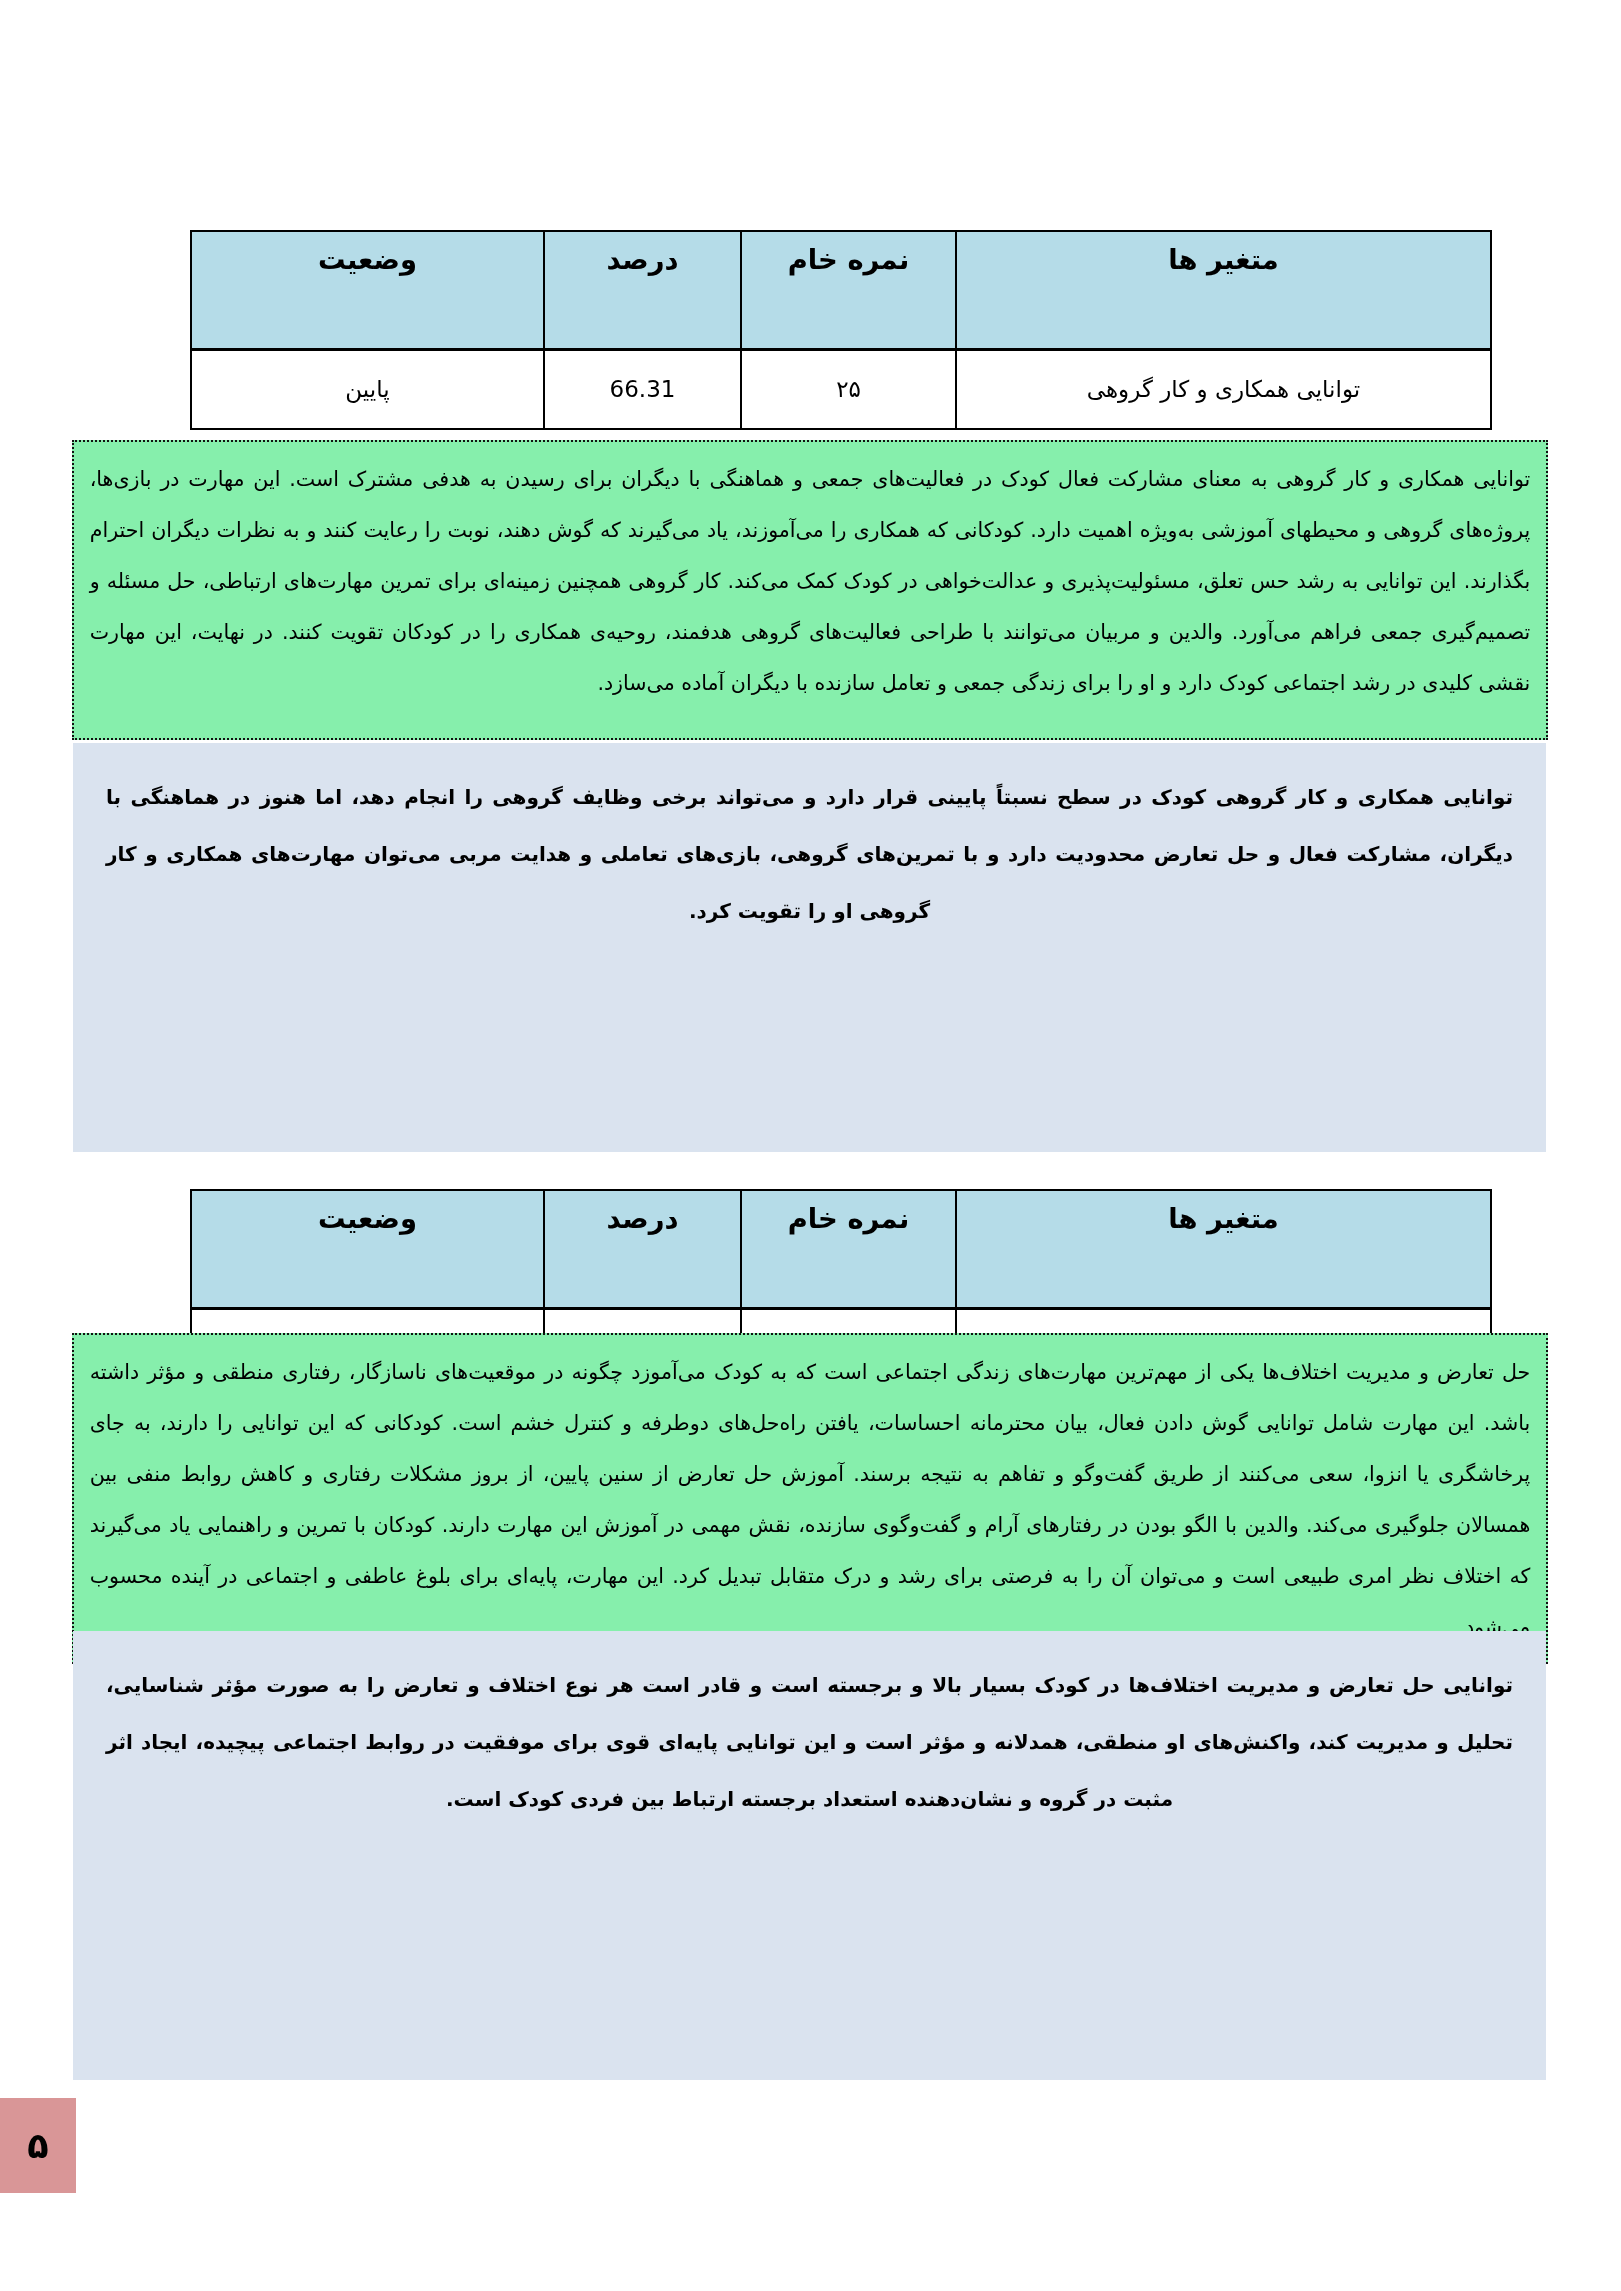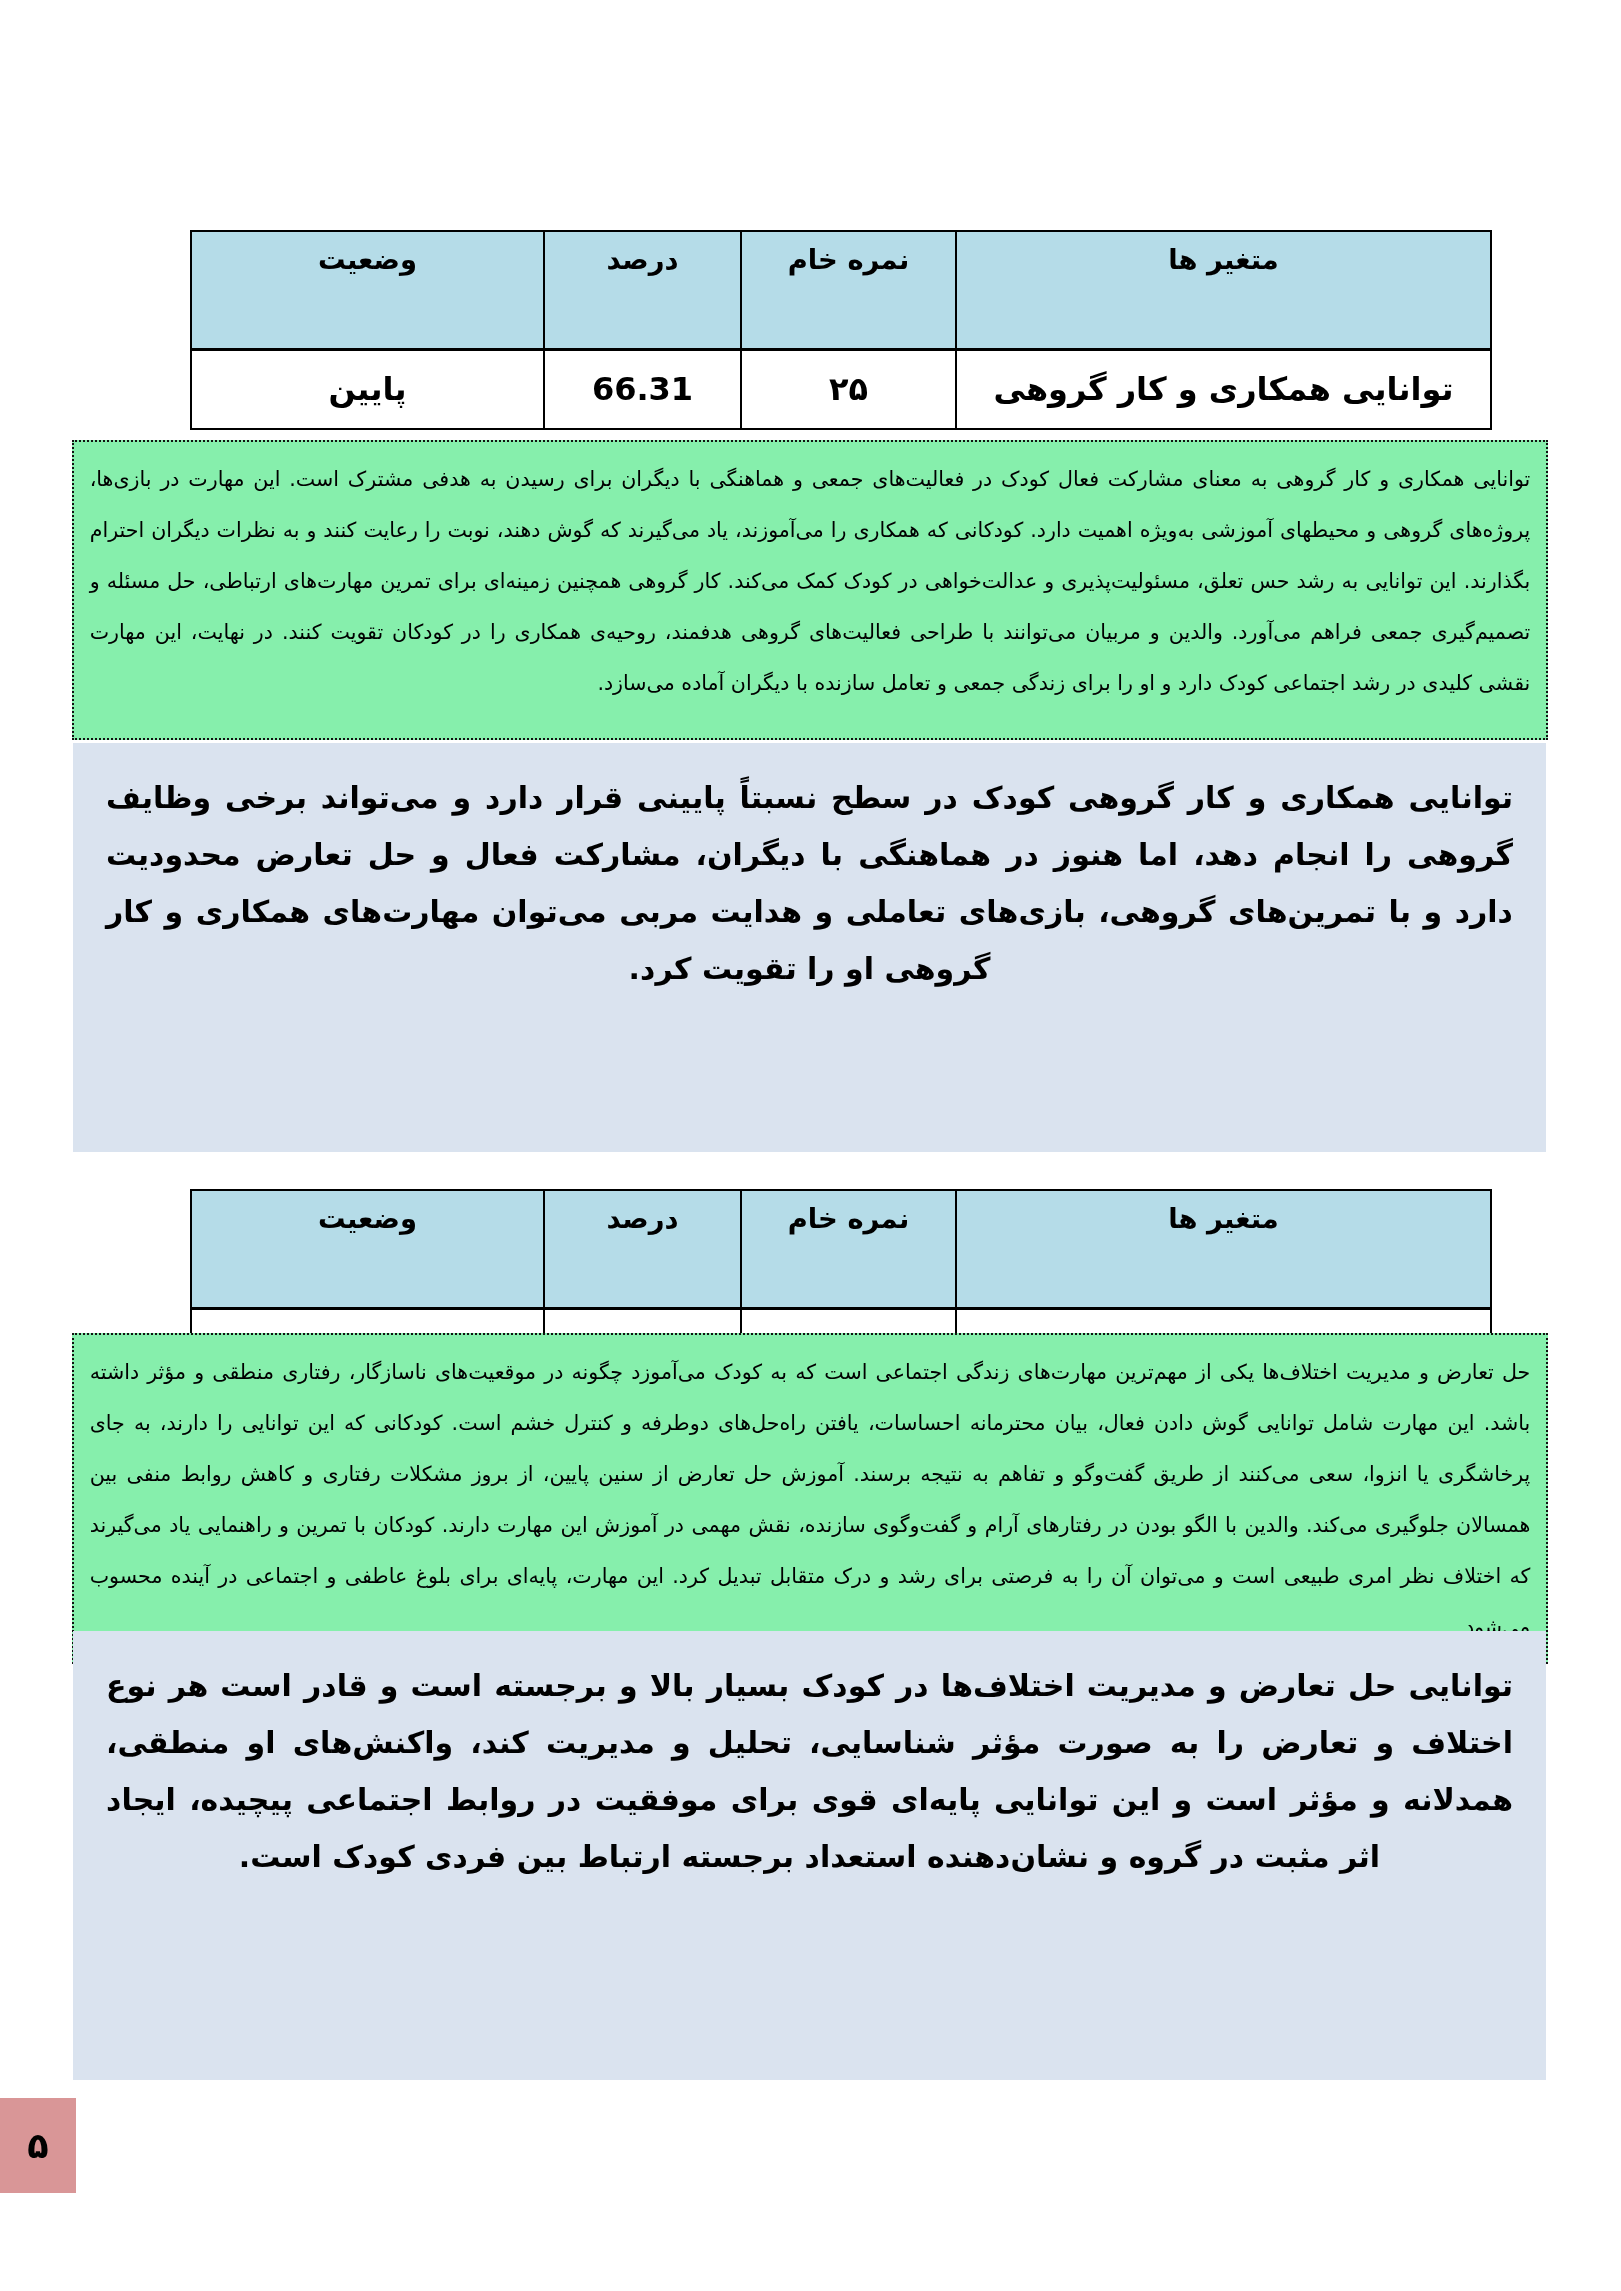--- a/index.html
+++ b/index.html
@@ -42,22 +42,22 @@
     height:118px;
     vertical-align:top;
     padding-top:12px;
     font-size:27.4px;
     font-weight:bold;
     border-bottom:3.9px solid var(--ink);
   }
   .score-table tbody td{
     height:80px;
     vertical-align:middle;
-    font-size:32px;
-    font-weight:bold;
+    font-size:23px;
+    font-weight:normal;
   }
   .t1{top:230px;}
   .t2{top:1189px;}
   
   .desc{
     position:absolute;
     right:73px;
     width:1476px;
     border:2px dotted #111;
     background:#86efac;
@@ -69,21 +69,21 @@
   }
   .d1{top:440px;height:300px;}
   .d2{top:1333px;height:331px;}
   
   .summary{
     position:absolute;
     right:75px;
     width:1473px;
     background:var(--summary-bg);
     padding:25.5px 33px 0 33px;
-    font-size:30px;
+    font-size:20px;
     font-weight:bold;
     line-height:57px;
     text-align:justify;
     text-align-last:center;
     overflow:hidden;
   }
   .s1{top:743px;height:409px;}
   .s2{top:1631px;height:449px;}
   
   .pagenum{

